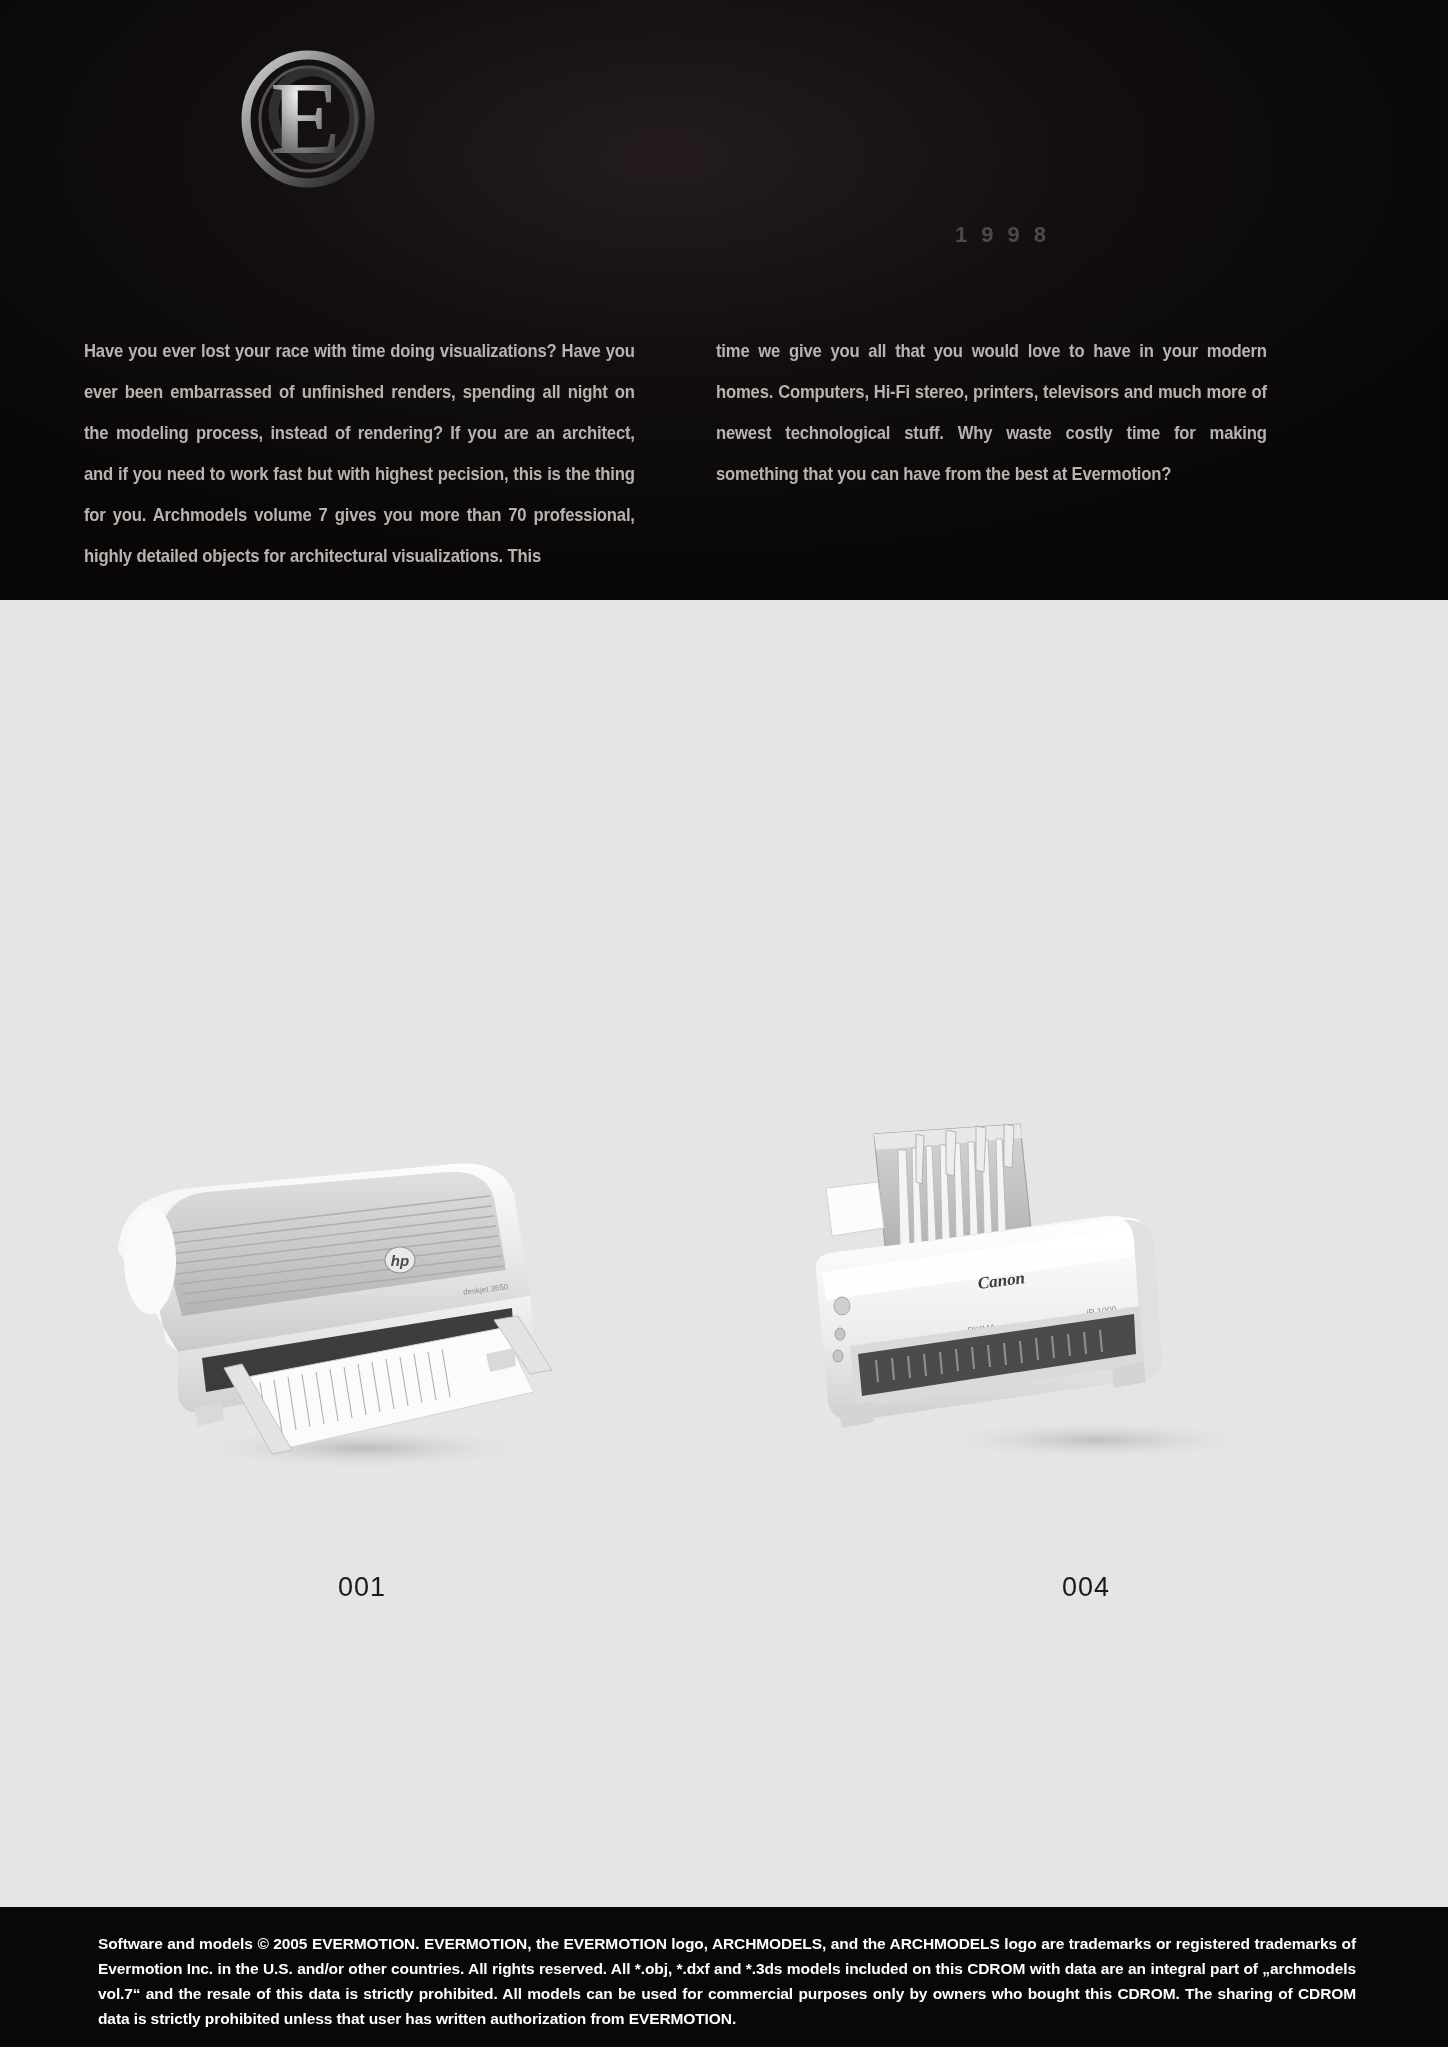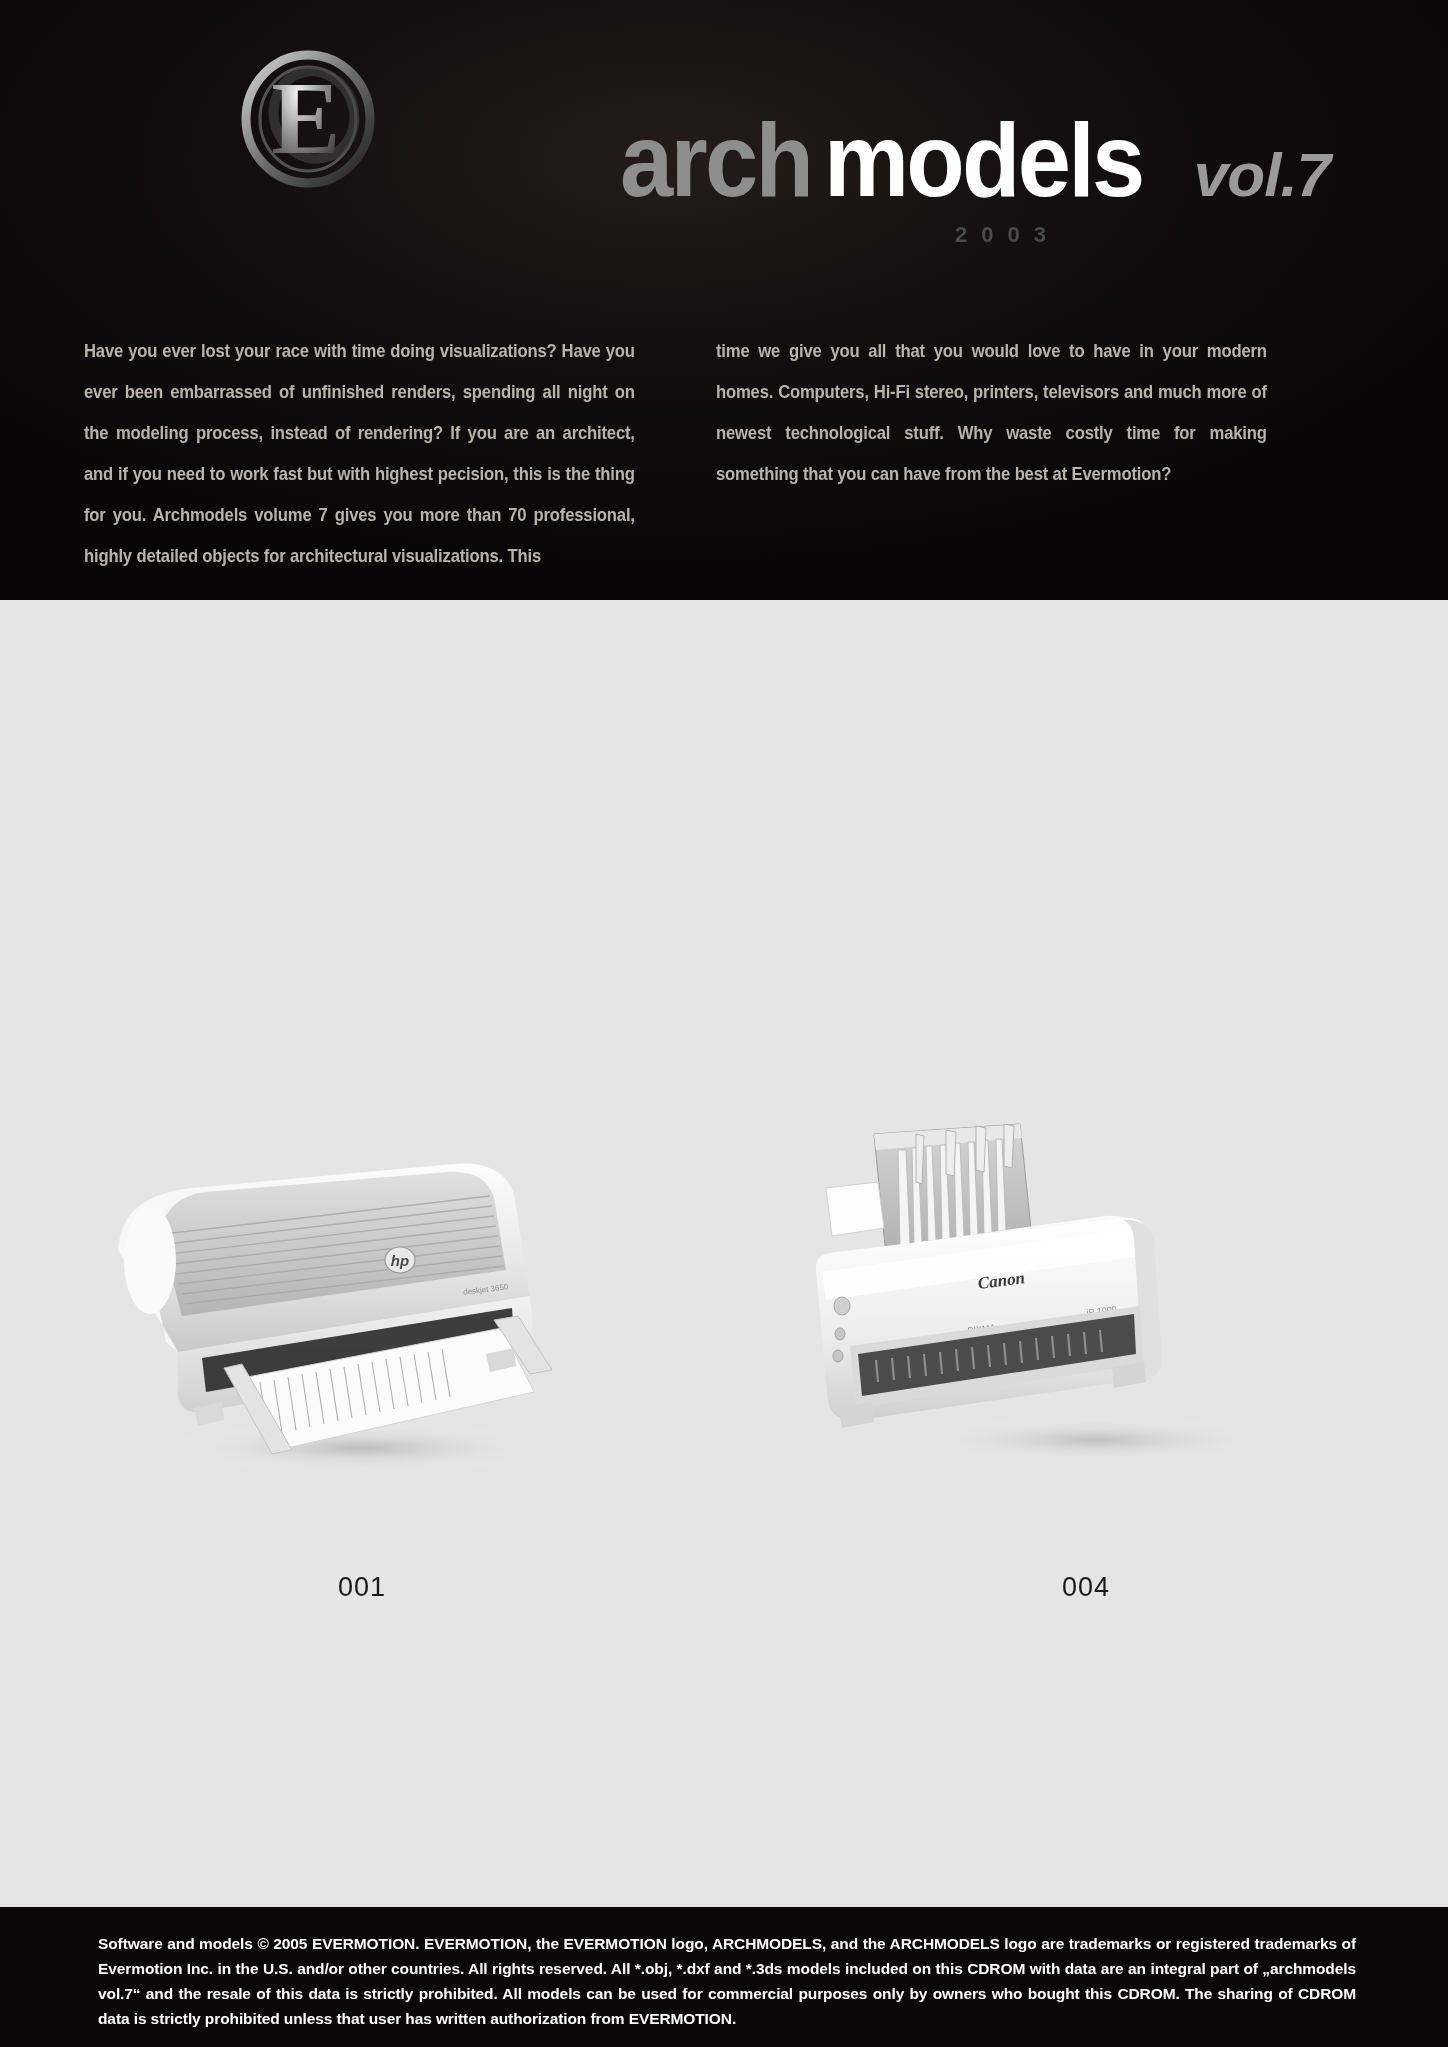--- a/index.html
+++ b/index.html
@@ -203,26 +203,21 @@
           </linearGradient>
         </defs>
         <ellipse cx="80" cy="74" rx="62" ry="64" fill="none" stroke="url(#gring)" stroke-width="9"></ellipse>
         <ellipse cx="80" cy="74" rx="48" ry="52" fill="none" stroke="#6a6a6a" stroke-width="3" opacity="0.75"></ellipse>
         <ellipse cx="86" cy="70" rx="40" ry="44" fill="none" stroke="#454545" stroke-width="10" opacity="0.6" transform="rotate(-18 86 70)"></ellipse>
         <text x="78" y="108" font-family="'Liberation Serif', serif" font-size="104" font-weight="700" fill="url(#gmet)" text-anchor="middle">E</text>
       </svg>
     </div>
 
 
-    <div class="wordmark">
-      <span class="wm-arch">arch</span>
-      <span class="wm-models">models</span>
-      <span class="wm-vol">vol.7</span>
-    </div>
-    <div class="wm-year">2003</div>
+    <div class="wm-year">1998</div>
 
     <div class="intro">
       <div class="intro-col">Have you ever lost your race with time doing visualizations? Have you ever been embarrassed of unfinished renders, spending all night on the modeling process, instead of rendering? If you are an architect, and if you need to work fast but with highest pecision, this is the thing for you. Archmodels volume 7 gives you more than 70 professional, highly detailed objects for architectural visualizations. This</div>
       <div class="intro-col">time we give you all that you would love to have in your modern homes. Computers, Hi-Fi stereo, printers, televisors and much more of newest technological stuff. Why waste costly time for making something that you can have from the best at Evermotion?</div>
     </div>
 
   </div>
 </div>
 
 <div class="main">

